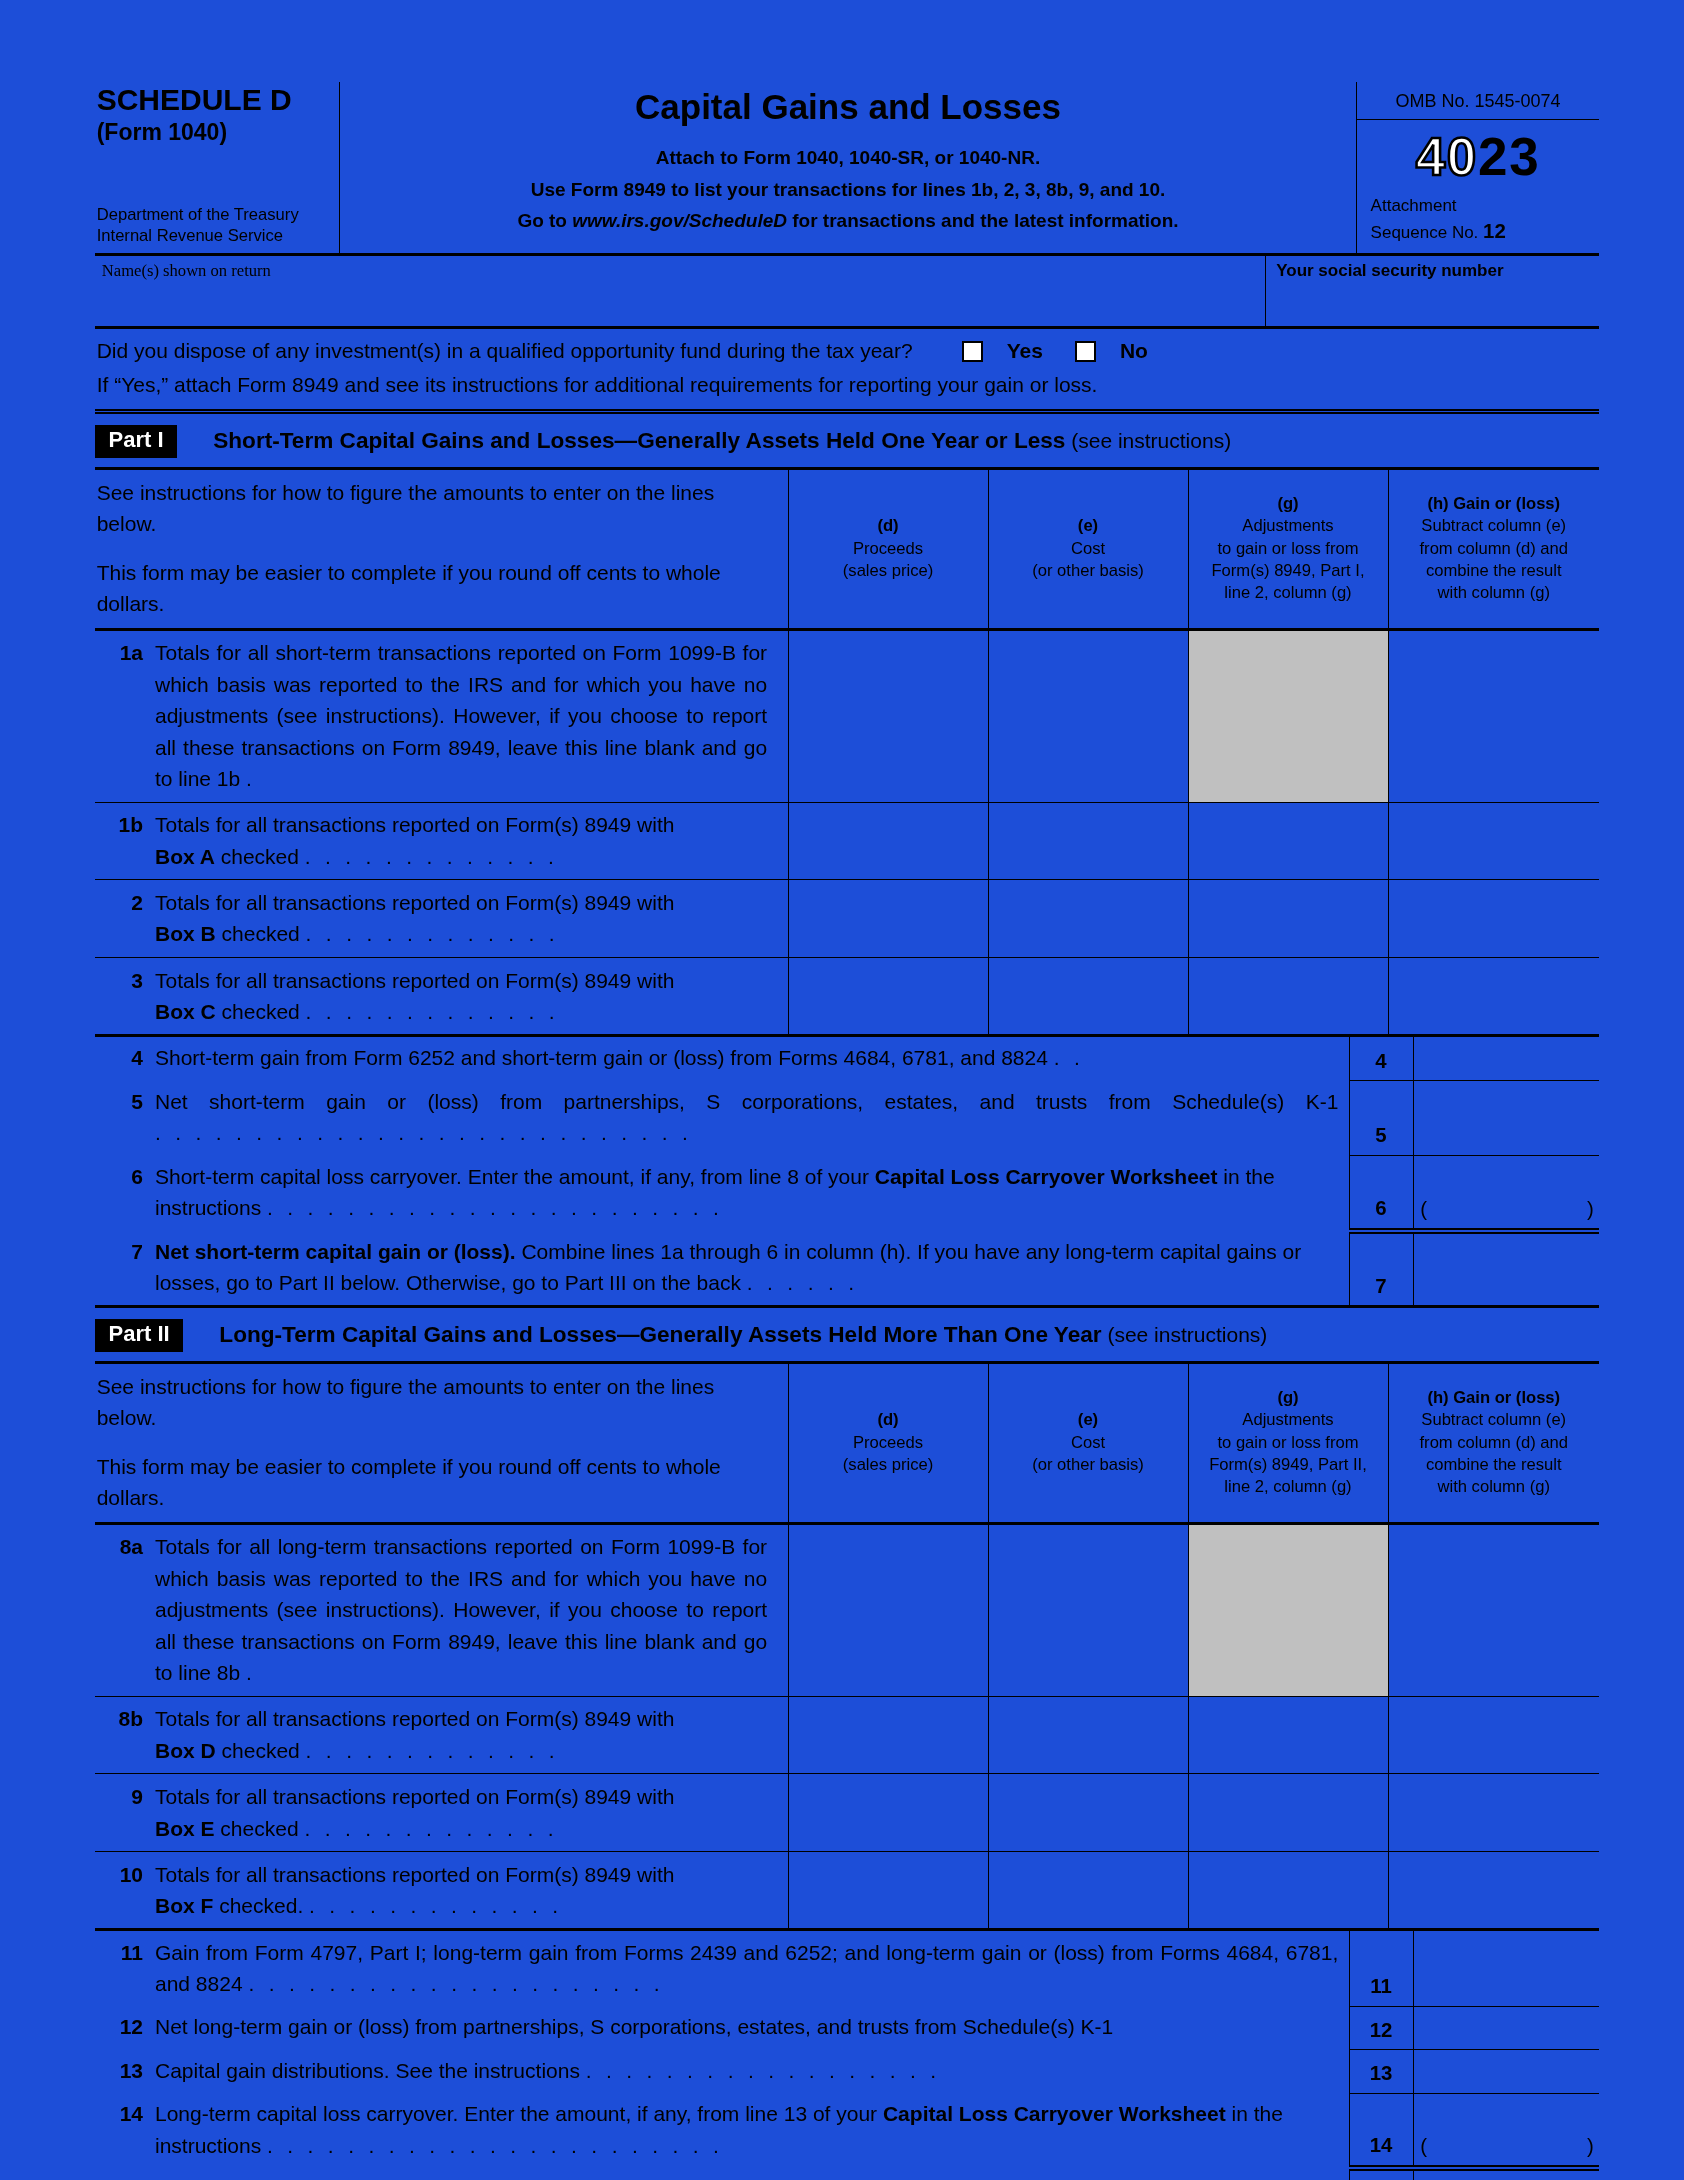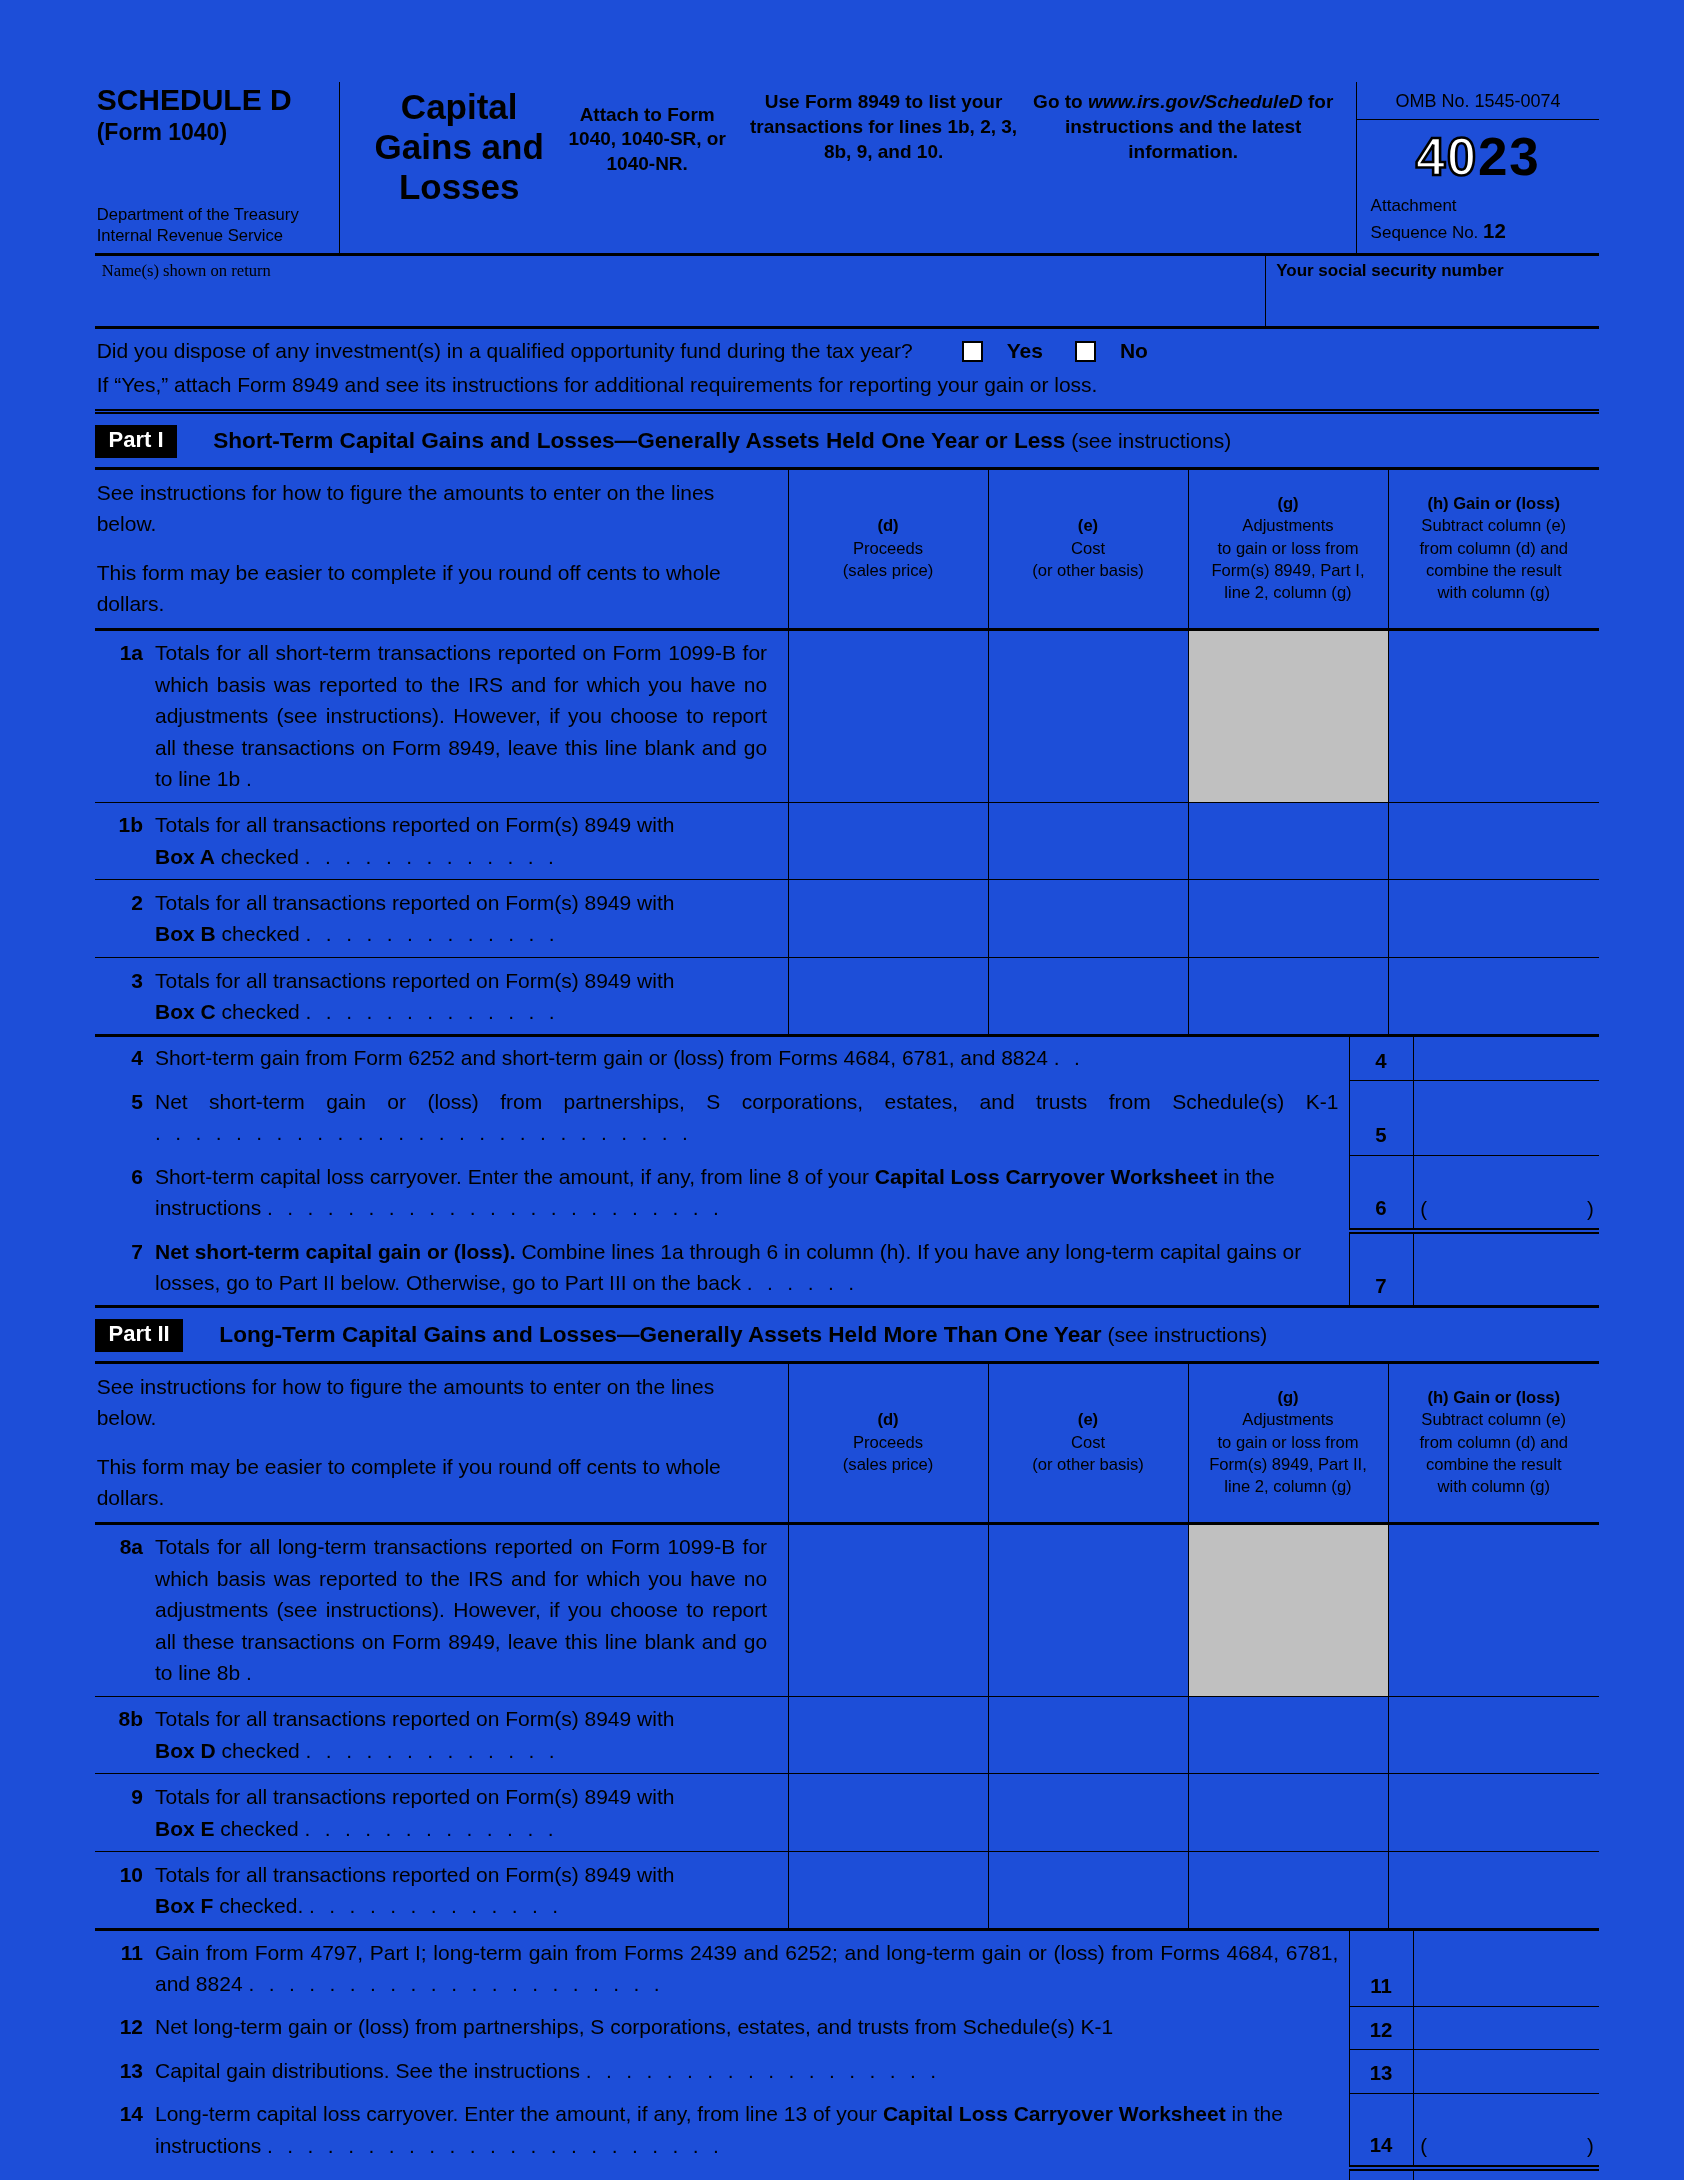--- a/index.html
+++ b/index.html
@@ -9,21 +9,21 @@
     font-family:"Liberation Sans", sans-serif; color:#000;
   }
   .sheet { position:absolute; left:95px; top:82px; width:1504px; }
 
   
   .hdr { display:flex; border-bottom:3.4px solid #000; min-height:174px; }
   .hdr-left { width:245px; border-right:1.7px solid #000; padding:1.7px 8.5px 6.8px 1.7px; display:flex; flex-direction:column; }
   .sched { font-size:30px; font-weight:bold; line-height:1.05; }
   .f1040 { font-size:23px; font-weight:bold; margin-top:3.4px; }
   .dept  { margin-top:auto; font-size:16.6px; line-height:1.28; }
-  .hdr-center { flex:1; text-align:center; padding:1.7px 20.4px 8.5px; display:flex; flex-direction:row; }
+  .hdr-center { flex:1; text-align:center; padding:1.7px 20.4px 8.5px; display:flex; flex-direction:column; }
   .title { font-size:35px; font-weight:bold; margin-top:3.4px; }
   .subnote { font-size:19px; font-weight:bold; line-height:1.3; }
   .sub1 { margin-top:19px; }
   .sub2 { margin-top:6.8px; }
   .sub3 { margin-top:6.8px; }
   .iurl { font-style:italic; }
   .hdr-right { width:243px; border-left:1.7px solid #000; display:flex; flex-direction:column; }
   .omb { font-size:18px; text-align:center; padding:8.5px 3.4px 7.7px; border-bottom:1.7px solid #000; }
   .year { text-align:center; font-size:53px; font-weight:bold; letter-spacing:1.7px; padding-top:10.2px; line-height:1.0; }
   .y-out { color:#fff; -webkit-text-stroke:2.6px #000; }
@@ -94,21 +94,21 @@
         <div class="f1040">(Form 1040)</div>
         <div class="dept">
           <div>Department of the Treasury</div>
           <div>Internal Revenue Service</div>
         </div>
       </div>
       <div class="hdr-center">
         <div class="title">Capital Gains and Losses</div>
         <div class="subnote sub1">Attach to Form 1040, 1040-SR, or 1040-NR.</div>
         <div class="subnote sub2">Use Form 8949 to list your transactions for lines 1b, 2, 3, 8b, 9, and 10.</div>
-        <div class="subnote sub3"><span>Go to </span><span class="iurl">www.irs.gov/ScheduleD</span><span> for instructions and the latest information.</span></div>
+        <div class="subnote sub3"><span>Go to </span><span class="iurl">www.irs.gov/ScheduleD</span><span> for transactions and the latest information.</span></div>
       </div>
       <div class="hdr-right">
         <div class="omb">OMB No. 1545-0074</div>
         <div class="year"><span class="y-out">40</span><span>23</span></div>
         <div class="attachseq">
           <div>Attachment</div>
           <div><span>Sequence No. </span><span class="seqno">12</span></div>
         </div>
       </div>
     </div>

